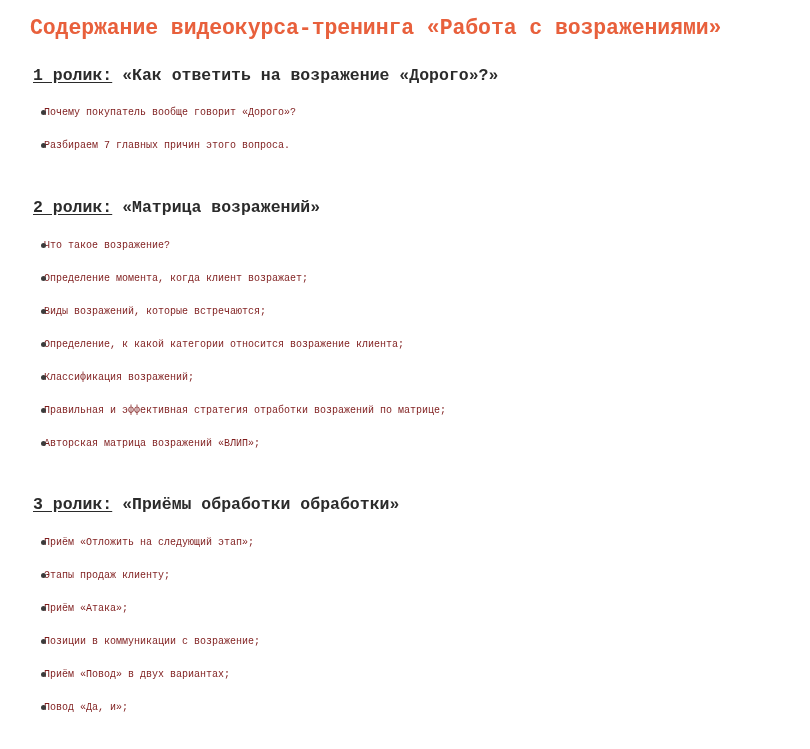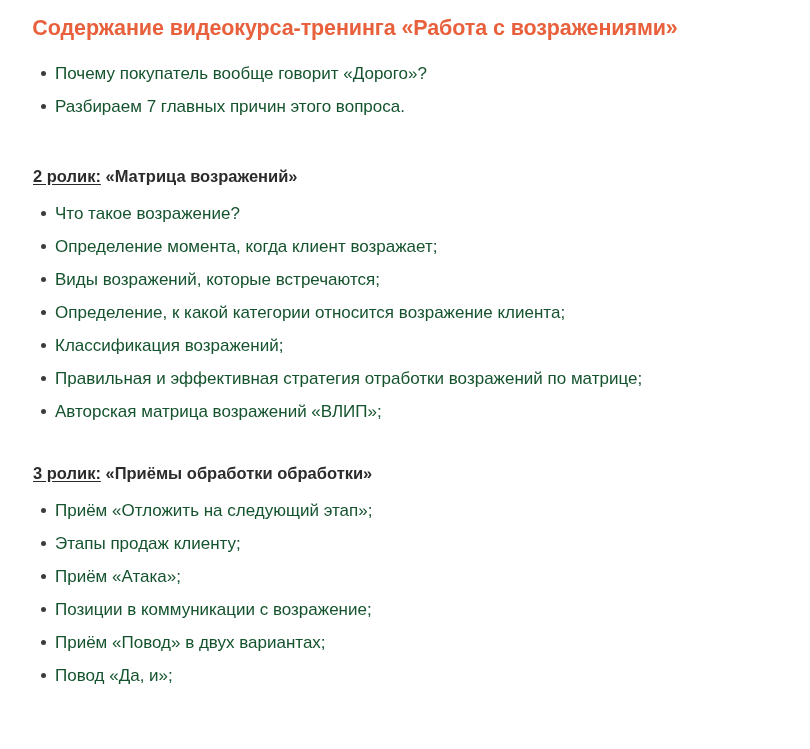--- a/index.html
+++ b/index.html
@@ -15,20 +15,21 @@
     color: #3c3c3c;
     -webkit-font-smoothing: antialiased;
   }
 
   .page {
     width: 710px;
     height: 749px;
     position: relative;
     box-sizing: border-box;
     padding: 0;
+    font-family: Liberation Mono, monospace;
   }
 
   
   .course-title {
     margin: 0;
     padding: 14px 30px 0 30px;
     text-align: center;
     font-size: 21.5px;
     line-height: 28px;
     font-weight: bold;
@@ -53,39 +54,39 @@
   .section-heading .label {
     text-decoration: underline;
     text-underline-offset: 2px;
   }
   .section-heading .title {
     text-decoration: none;
   }
 
   
   .sec-1 { margin-top: 23px; }
-  .sec-2 { margin-top: 34px; }
+  .sec-2 { margin-top: 27px; }
   .sec-3 { margin-top: 26px; }
 
   
   .bullet-list {
     list-style: none;
     margin: 0;
     padding: 0;
   }
   .sec-1 .bullet-list { margin-top: 17px; }
   .sec-2 .bullet-list { margin-top: 18px; }
   .sec-3 .bullet-list { margin-top: 18px; }
 
   .bullet-item {
     position: relative;
-    padding-left: 55px;
-    font-size: 17px;
+    padding-left: 44px;
+    font-size: 10px;
     line-height: 18px;
-    color: #14532d;
+    color: #7f1d1d;
     height: 33px;
     display: flex;
     align-items: flex-start;
     white-space: nowrap;
   }
   .bullet-item .dot {
     position: absolute;
     left: 41px;
     top: 6px;
     width: 5px;
@@ -98,20 +99,23 @@
   }
 </style>
 </head>
 <body>
 
 <div class="page">
 
   <h1 class="course-title">Содержание видеокурса-тренинга «Работа с возражениями»</h1>
 
   <div class="section sec-1">
+    <h2 class="section-heading">
+      <span class="label">1 ролик:</span><span>&nbsp;</span><span class="title">«Как ответить на возражение «Дорого»?»</span>
+    </h2>
     <ul class="bullet-list">
       <li class="bullet-item">
         <span class="dot"></span>
         <span class="txt">Почему покупатель вообще говорит «Дорого»?</span>
       </li>
       <li class="bullet-item">
         <span class="dot"></span>
         <span class="txt">Разбираем 7 главных причин этого вопроса.</span>
       </li>
     </ul>

